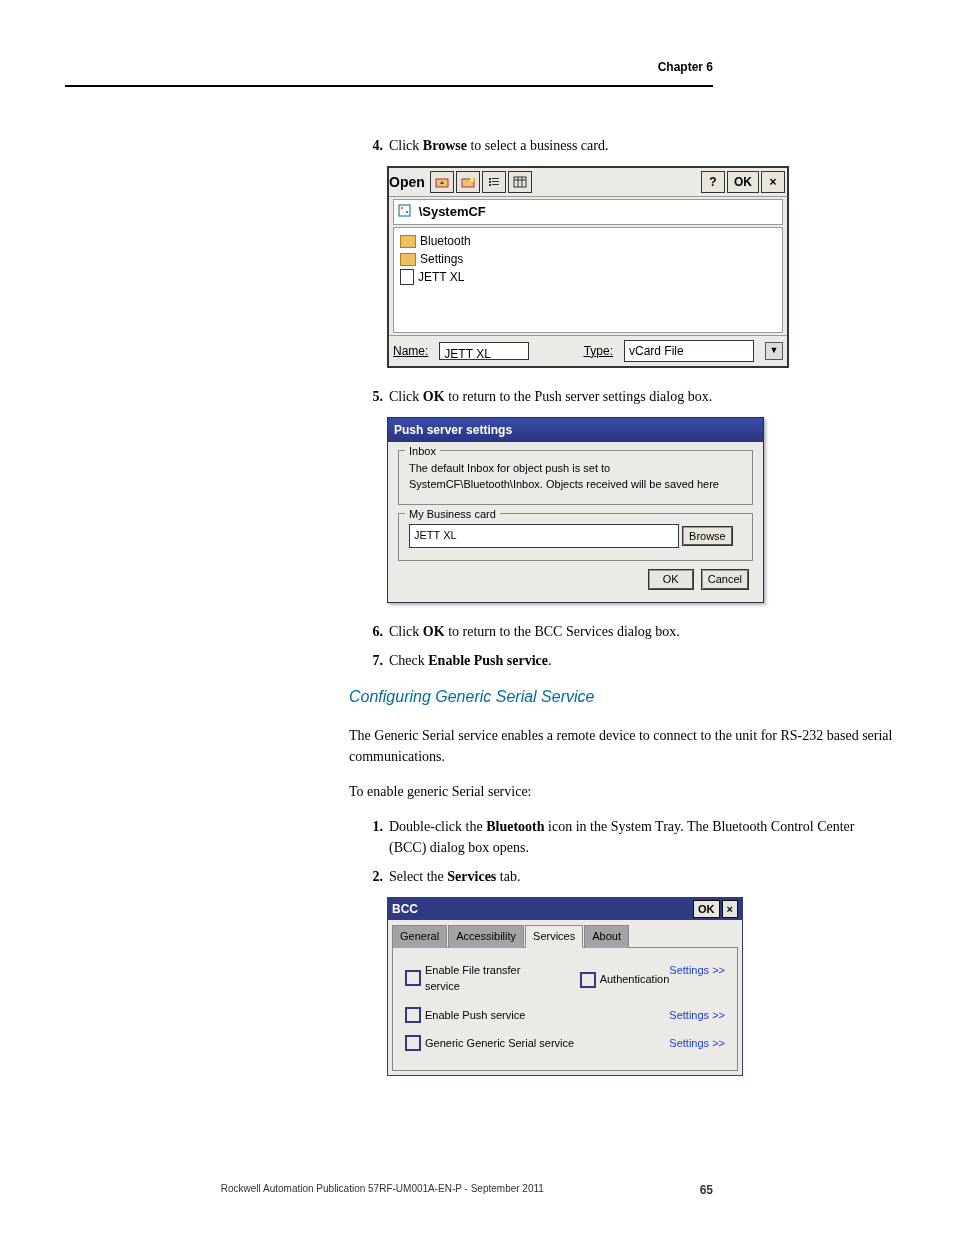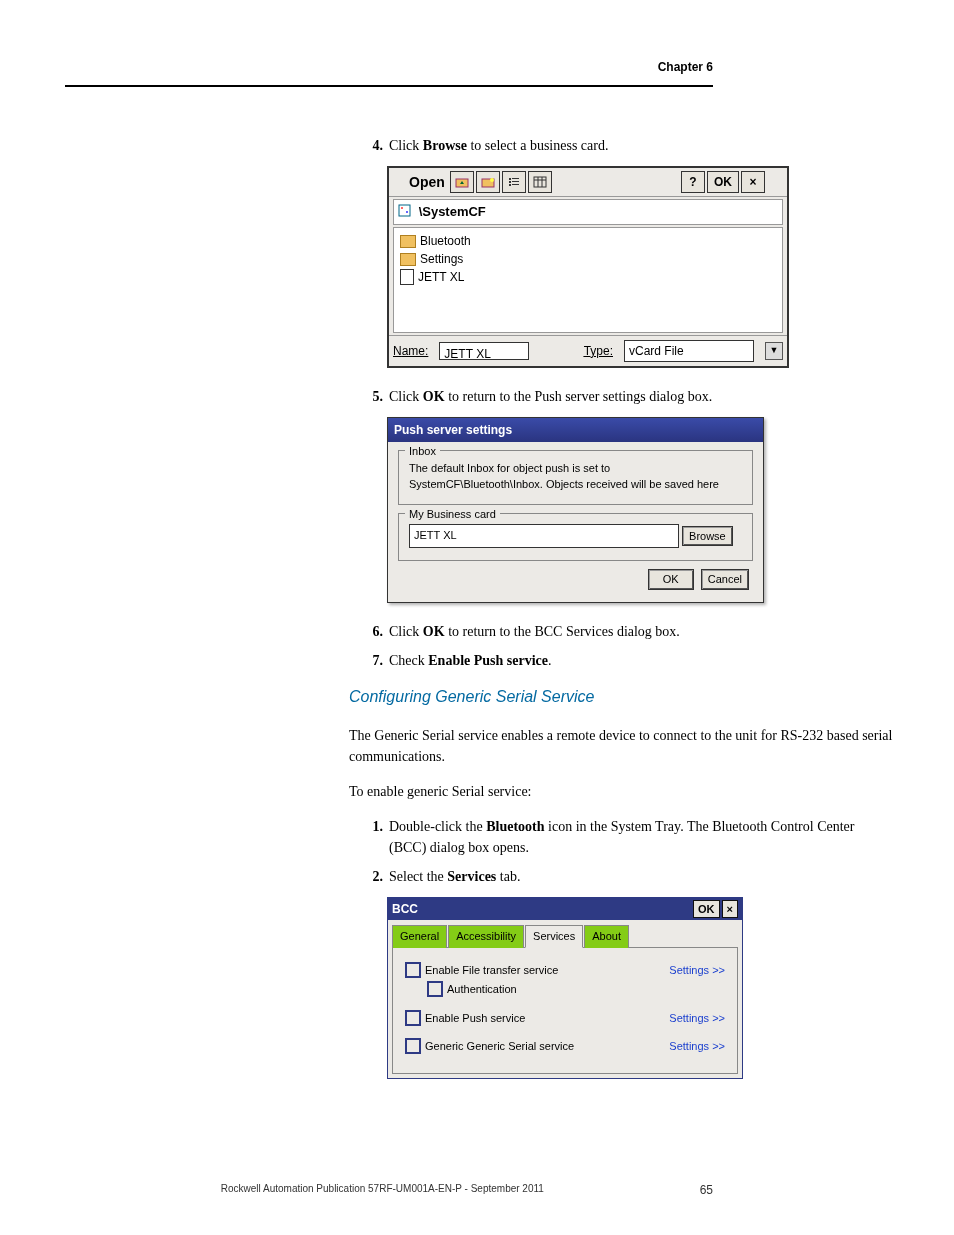--- a/index.html
+++ b/index.html
@@ -80,21 +80,21 @@
   .open-dialog {
     width: 398px;
     border: 2px solid #333;
     background: #eceae6;
     font-family: Tahoma, Arial, sans-serif;
     font-size: 12px;
   }
   .open-toolbar {
     display: flex;
     align-items: center;
-    padding: 3px 20px;
+    padding: 3px 0;
     background: #eceae6;
     border-bottom: 1px solid #999;
   }
   .open-label {
     font-weight: bold;
     font-size: 14px;
     margin-right: 5px;
   }
   .tb-btn {
     border: 1px solid #333;
@@ -273,21 +273,21 @@
     background: #eceae6;
     position: relative;
     top: 1px;
   }
   .tab.active {
     background: #eceae6;
     z-index: 2;
     border-bottom: 1px solid #eceae6;
   }
   .tab.inactive {
-    background: #84cc16;
+    background: #a3a3a3;
   }
   .tab-panel {
     border: 1px solid #888;
     margin: 0 4px 4px 4px;
     padding: 14px 12px 18px 12px;
   }
   .svc-row {
     display: flex;
     align-items: flex-start;
     justify-content: space-between;
@@ -296,21 +296,20 @@
   .chk {
     width: 12px; height: 12px;
     border: 2px solid #2e3a84;
     display: inline-block;
     margin-right: 4px;
     vertical-align: middle;
     flex-shrink: 0;
   }
   .svc-left {
     display: flex;
-    flex-direction: column;
   }
   .svc-line {
     display: flex;
     align-items: center;
   }
   .svc-sub {
     display: flex;
     align-items: center;
     margin-left: 22px;
     margin-top: 3px;
@@ -325,21 +324,21 @@
     position: absolute;
     left: 65px;
     right: 65px;
     bottom: 38px;
     display: flex;
     font-size: 10px;
     font-family: Arial, Helvetica, sans-serif;
     color: #333;
   }
   .footer .fc { flex: 1; text-align: center; }
-  .footer .fr { font-weight: normal; font-size: 12px; }
+  .footer .fr { font-weight: bold; font-size: 12px; }
 </style>
 </head>
 <body>
 
 <div class="page">
   <div class="header-right">Chapter 6</div>
   <div class="header-rule"></div>
 
   <div class="content">
 

